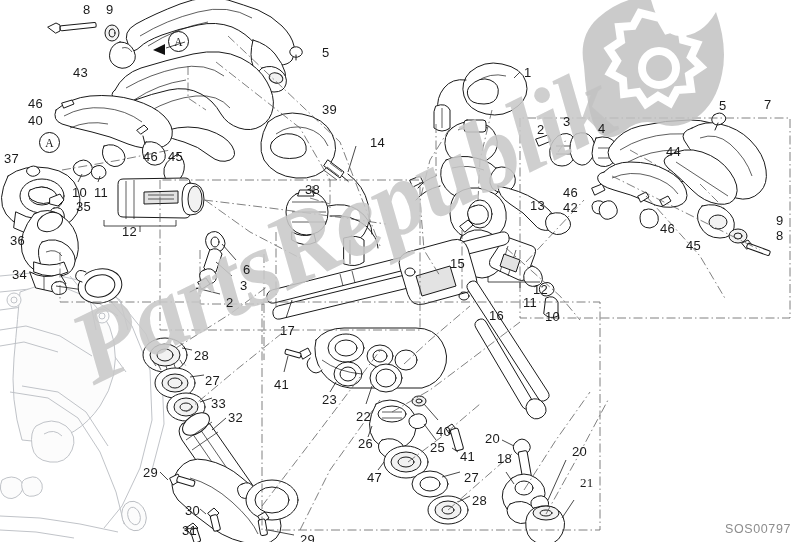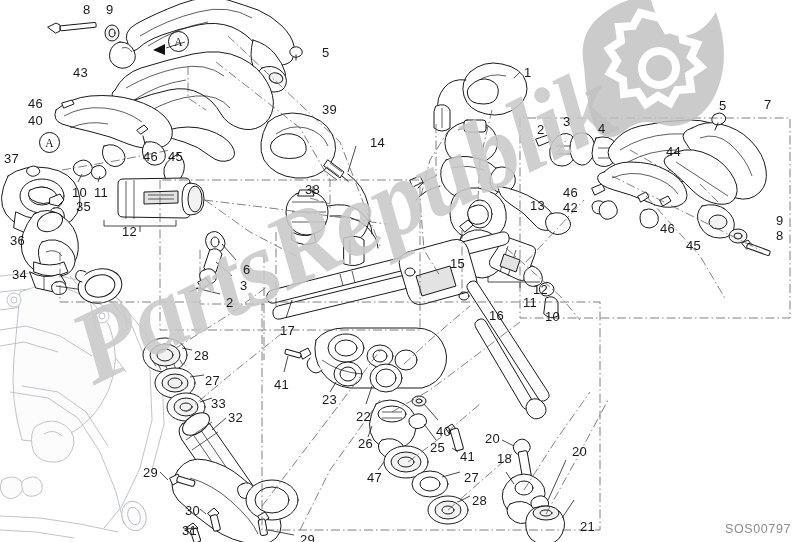--- a/index.html
+++ b/index.html
@@ -570,21 +570,21 @@
       <div class="callout" style="left: 211px; top: 397px;">33</div>
       <div class="callout" style="left: 356px; top: 410px;">22</div>
       <div class="callout" style="left: 228px; top: 411px;">32</div>
       <div class="callout" style="left: 358px; top: 437px;">26</div>
       <div class="callout" style="left: 436px; top: 425px;">40</div>
       <div class="callout" style="left: 430px; top: 441px;">25</div>
       <div class="callout" style="left: 460px; top: 450px;">41</div>
       <div class="callout" style="left: 485px; top: 432px;">20</div>
       <div class="callout" style="left: 497px; top: 452px;">18</div>
       <div class="callout" style="left: 572px; top: 445px;">20</div>
-      <div class="callout" style="left: 580px; top: 520px;">21</div>
+      <div class="callout" style="left: 580px; top: 476px; font-family: Liberation Serif, serif;">21</div>
       <div class="callout" style="left: 367px; top: 471px;">47</div>
       <div class="callout" style="left: 464px; top: 471px;">27</div>
       <div class="callout" style="left: 143px; top: 466px;">29</div>
       <div class="callout" style="left: 472px; top: 494px;">28</div>
       <div class="callout" style="left: 185px; top: 504px;">30</div>
       <div class="callout" style="left: 182px; top: 524px;">31</div>
       <div class="callout" style="left: 300px; top: 533px;">29</div>
     </div>
 
   <div id="refmark-layer">

